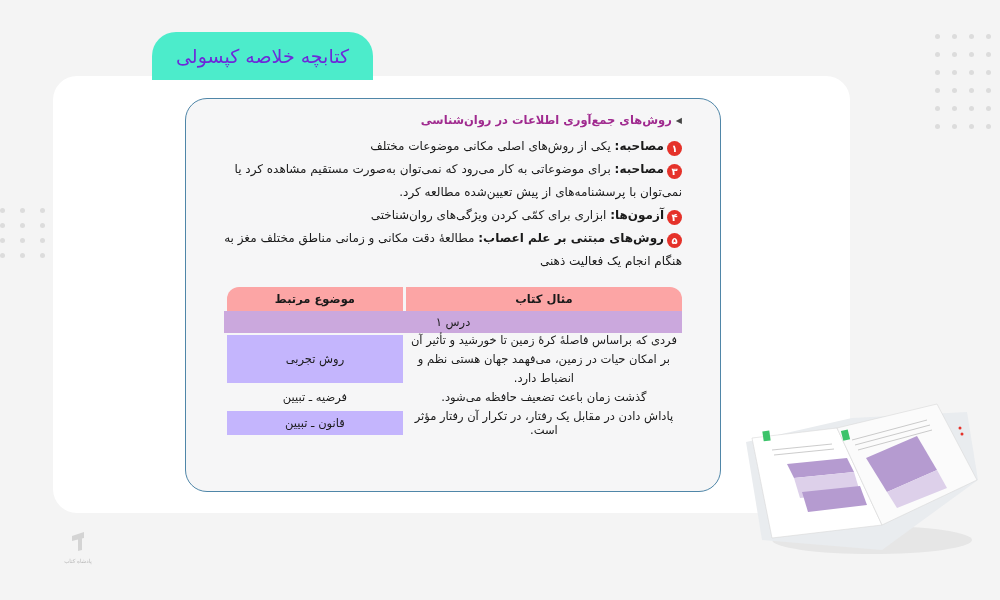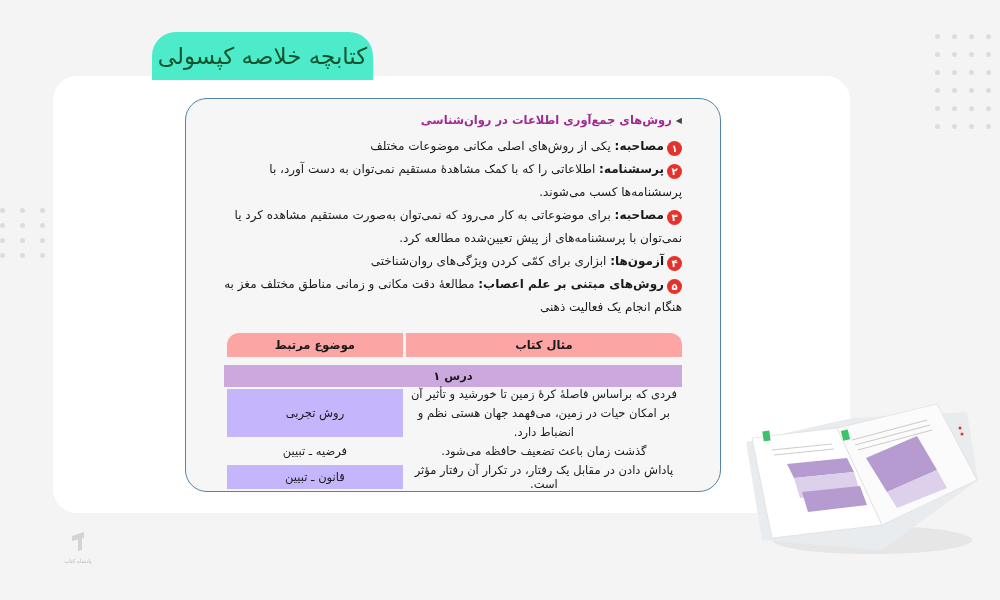--- a/index.html
+++ b/index.html
@@ -8,21 +8,21 @@
 
   .dots { position: absolute; display: grid; gap: 0; }
   .dots span { width: 5px; height: 5px; border-radius: 50%; background: #dcdcdc; display: block; }
   .dots-tr { left: 935px; top: 34px; grid-template-columns: repeat(4, 5px); column-gap: 12px; row-gap: 13px; }
   .dots-l { left: 0px; top: 208px; grid-template-columns: repeat(3, 5px); column-gap: 15px; row-gap: 10px; }
 
   .title-tab {
     position: absolute; left: 152px; top: 32px; width: 221px; height: 48px;
     background: #4ceccb; border-radius: 24px 24px 0 0;
     display: flex; align-items: center; justify-content: center;
-    direction: rtl; font-size: 23px; color: #14532d; font-weight: normal;
+    direction: rtl; font-size: 19px; color: #6d28d9; font-weight: normal;
   }
 
   .card {
     position: absolute; left: 53px; top: 76px; width: 797px; height: 437px;
     background: #ffffff; border-radius: 24px;
   }
 
   .scan {
     position: absolute; left: 185px; top: 98px; width: 536px; height: 394px;
     background: #f6f6f7; border: 1.5px solid #4f86a8; border-radius: 22px;
@@ -39,21 +39,21 @@
     background: #e5322a; color: #fff; font-size: 10px; align-items: center; justify-content: center;
     margin-left: 3px; vertical-align: -2px; font-weight: bold;
   }
   .item b { font-weight: bold; }
 
   .tbl { margin-top: 14px; margin-right: 0; width: 455px; font-size: 11.5px; color: #1a1a1a; }
   .row { display: flex; }
   .th { background: #fca5a5; font-weight: bold; height: 24px; display: flex; align-items: center; justify-content: center; }
   .th.c1 { width: 278px; border-top-right-radius: 12px; }
   .th.c2 { width: 177px; border-top-left-radius: 12px; margin-right: 3px; }
-  .lesson { background: #cba8dd; font-weight: bold; height: 22px; display: flex; align-items: center; justify-content: center; margin-top: 8px; width: 458px; }
+  .lesson { background: #cba8dd; font-weight: normal; height: 22px; display: flex; align-items: center; justify-content: center; margin-top: 0; width: 458px; }
   .cell { display: flex; align-items: center; justify-content: center; text-align: center; }
   .c1 { width: 278px; }
   .c2 { width: 177px; margin-right: 3px; }
   .tall { height: 48px; line-height: 19px; }
   .short { height: 24px; }
   .shade { background: #c4b5fd; }
   .row-gap { margin-top: 2px; }
 
   .book { position: absolute; left: 742px; top: 400px; width: 240px; height: 170px; }
 
@@ -111,23 +111,20 @@
 <div class="scan">
   <div class="section-title">
     <span class="tri">◀</span>
     <span>روش‌های جمع‌آوری اطلاعات در روان‌شناسی</span>
   </div>
 
   <div class="item">
     <span class="num">۱</span><b>مصاحبه:</b><span> یکی از روش‌های اصلی مکانی موضوعات مختلف</span>
   </div>
   <div class="item">
-    <span class="num">۲</span><b>پرسشنامه:</b><span> اطلاعاتی را که با کمک مشاهدهٔ مستقیم نمی‌توان به دست آورد، با پرسشنامه‌ها کسب می‌شوند.</span>
-  </div>
-  <div class="item">
     <span class="num">۳</span><b>مصاحبه:</b><span> برای موضوعاتی به کار می‌رود که نمی‌توان به‌صورت مستقیم مشاهده کرد یا نمی‌توان با پرسشنامه‌های از پیش تعیین‌شده مطالعه کرد.</span>
   </div>
   <div class="item">
     <span class="num">۴</span><b>آزمون‌ها:</b><span> ابزاری برای کمّی کردن ویژگی‌های روان‌شناختی</span>
   </div>
   <div class="item">
     <span class="num">۵</span><b>روش‌های مبتنی بر علم اعصاب:</b><span> مطالعهٔ دقت مکانی و زمانی مناطق مختلف مغز به هنگام انجام یک فعالیت ذهنی</span>
   </div>
 
   <div class="tbl">

